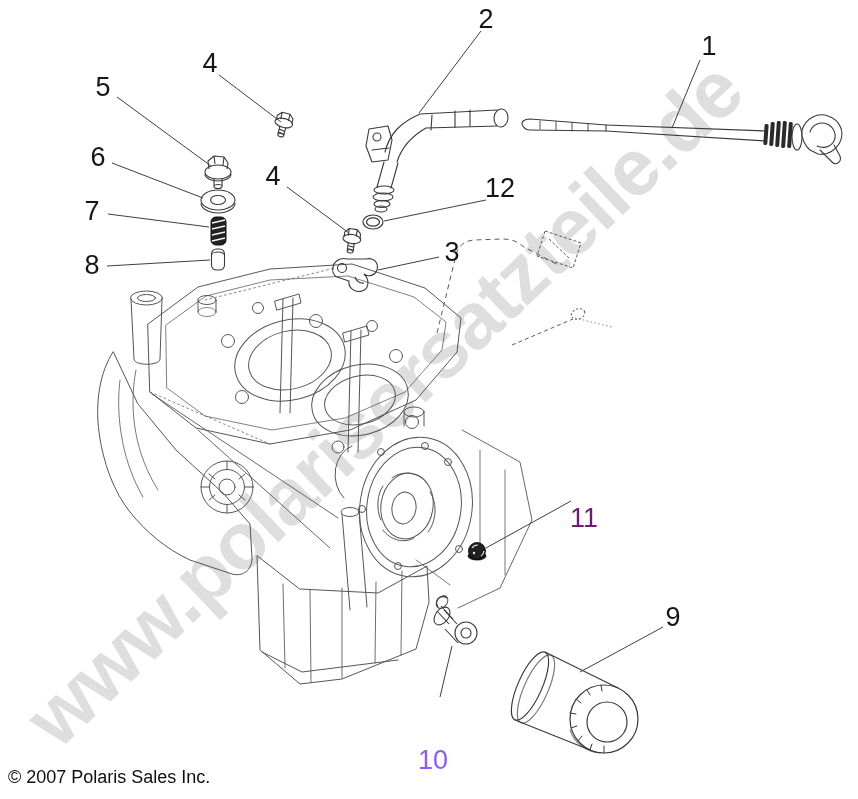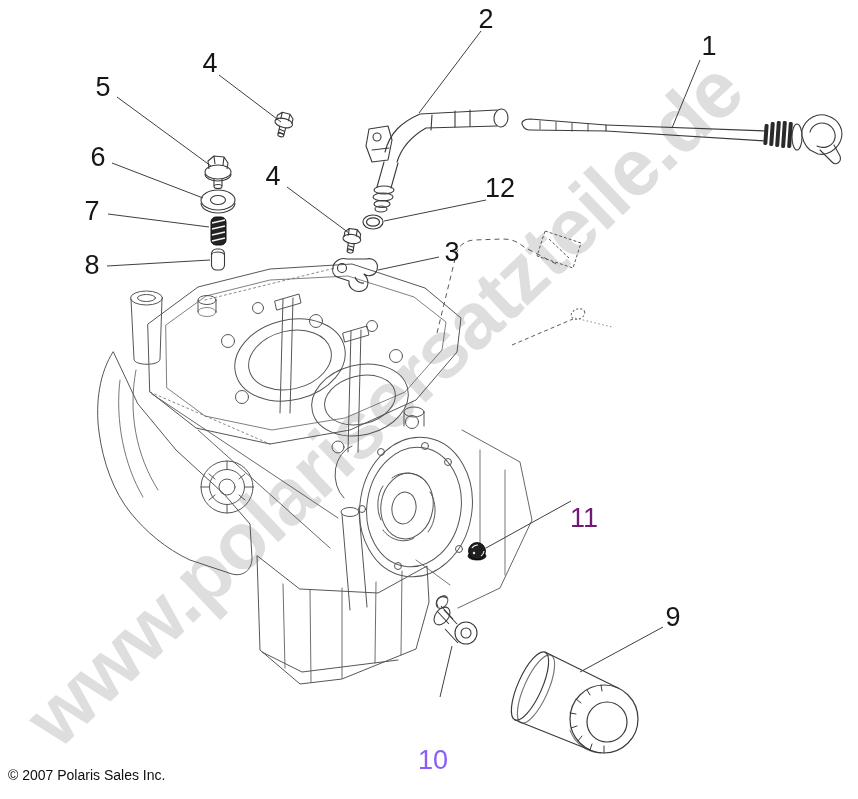--- a/index.html
+++ b/index.html
@@ -14,21 +14,21 @@
     user-select:none;z-index:1;
   }
   .art{position:absolute;left:0;top:0;z-index:2;}
   .callout-layer{position:absolute;left:0;top:0;width:100%;height:100%;z-index:3;}
   .callout{
     position:absolute;transform:translate(-50%,-50%);
     font-size:27px;color:#161616;line-height:1;
   }
   .copyright{
     position:absolute;left:8px;top:767px;z-index:3;
-    font-size:14px;color:#0e0e0e;text-align:right;
+    font-size:18px;color:#0e0e0e;text-align:right;
   }
 </style>
 </head>
 <body>
 
 <div class="stage">
 
   <div class="watermark" style="color: rgb(222, 222, 222);">www.polarisersatzteile.de</div>
 
   <svg class="art" width="858" height="799" viewBox="0 0 858 799">

